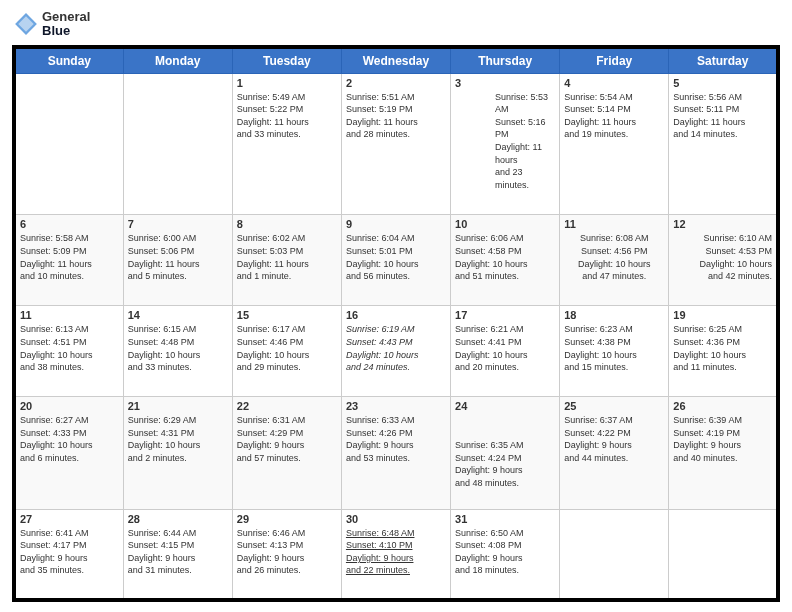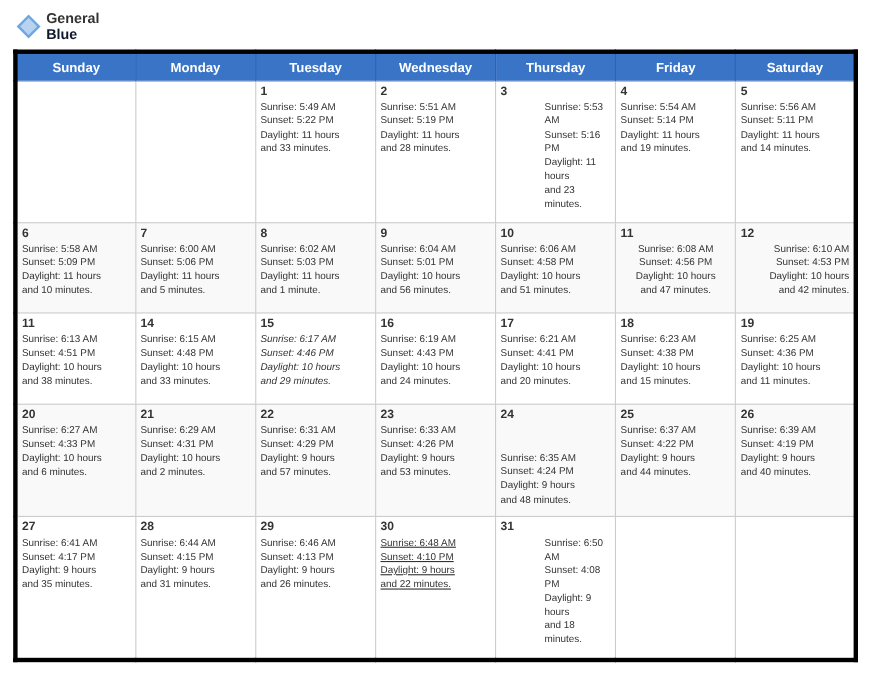--- a/index.html
+++ b/index.html
@@ -230,28 +230,28 @@
           </td>
           <td>
             <span class="day-num">14</span>
             <div class="day-info" style="white-space: pre-line;">Sunrise: 6:15 AM
 Sunset: 4:48 PM
 Daylight: 10 hours
 and 33 minutes.</div>
           </td>
           <td>
             <span class="day-num">15</span>
-            <div class="day-info" style="white-space: pre-line; font-style: italic;">Sunrise: 6:17 AM
+            <div class="day-info" style="white-space: pre-line;">Sunrise: 6:17 AM
 Sunset: 4:46 PM
 Daylight: 10 hours
 and 29 minutes.</div>
           </td>
           <td>
             <span class="day-num">16</span>
-            <div class="day-info" style="white-space: pre-line;">Sunrise: 6:19 AM
+            <div class="day-info" style="white-space: pre-line; font-style: italic;">Sunrise: 6:19 AM
 Sunset: 4:43 PM
 Daylight: 10 hours
 and 24 minutes.</div>
           </td>
           <td>
             <span class="day-num">17</span>
             <div class="day-info" style="white-space: pre-line;">Sunrise: 6:21 AM
 Sunset: 4:41 PM
 Daylight: 10 hours
 and 20 minutes.</div>
@@ -346,21 +346,21 @@
           </td>
           <td>
             <span class="day-num">30</span>
             <div class="day-info" style="white-space: pre-line; text-decoration: underline;">Sunrise: 6:48 AM
 Sunset: 4:10 PM
 Daylight: 9 hours
 and 22 minutes.</div>
           </td>
           <td>
             <span class="day-num">31</span>
-            <div class="day-info" style="white-space: pre-line; margin-left: 40px;">Sunrise: 6:50 AM
+            <div class="day-info" style="white-space: pre-line;">Sunrise: 6:50 AM
 Sunset: 4:08 PM
 Daylight: 9 hours
 and 18 minutes.</div>
           </td>
           <td class="empty-cell"></td>
           <td class="empty-cell"></td>
         </tr>
       </tbody>
   </table>
 </div>

